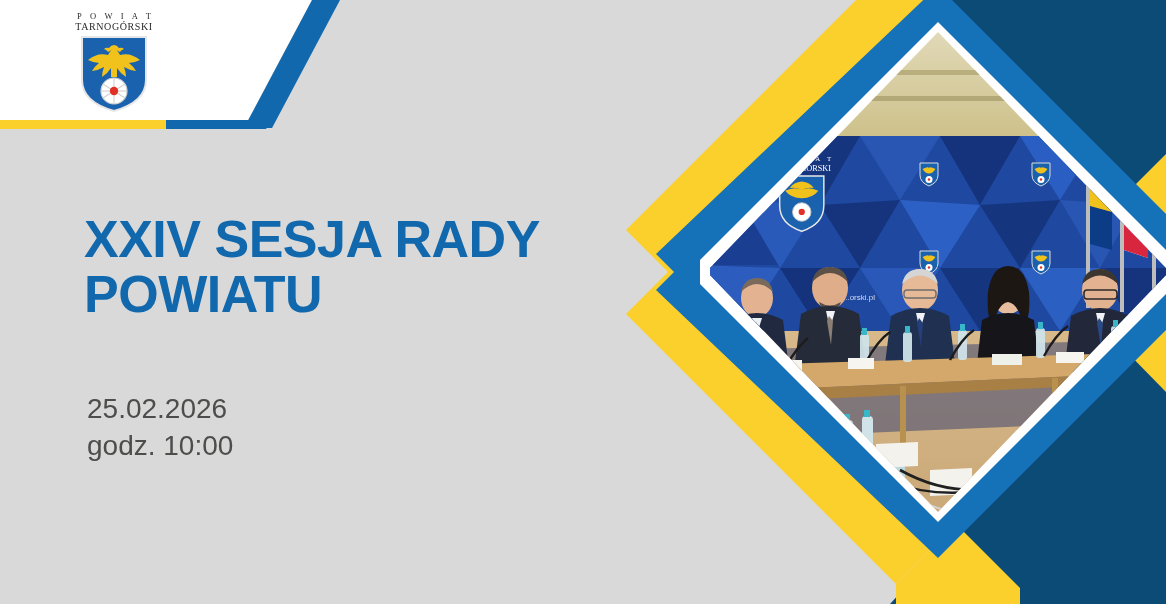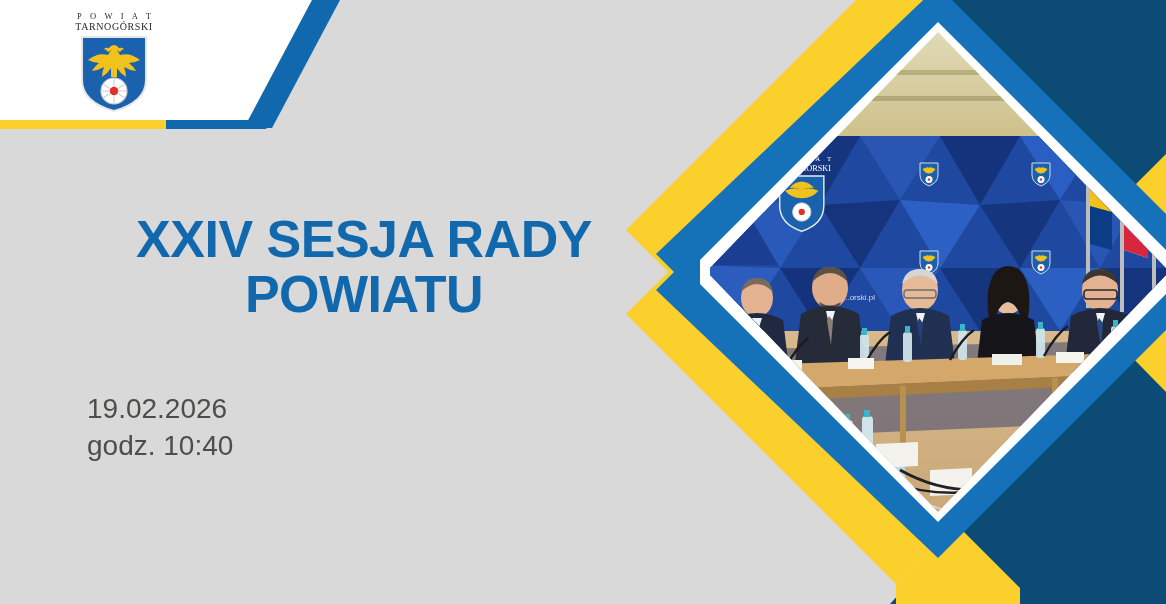--- a/index.html
+++ b/index.html
@@ -28,21 +28,20 @@
   .logo-w1{font-size:8.5px;letter-spacing:3.2px;text-indent:3.2px;}
   .logo-w2{font-size:10px;letter-spacing:.6px;font-weight:400;margin-top:1px;}
   .logo-shield{margin-top:2px;display:flex;justify-content:center;}
 
   
   .title{
     position:absolute;left:84px;top:212px;width:560px;
     color:#1168ad;font-weight:bold;font-size:52px;line-height:1.06;
     letter-spacing:-0.5px;text-transform:uppercase;
     font-family:"Liberation Sans", sans-serif;
-    text-align:center;
   }
   .title .ln{display:block;white-space:nowrap;}
   .meta{
     position:absolute;left:87px;top:390px;
     color:#4d4d4b;font-size:28px;line-height:1.33;font-weight:400;
   }
   .meta span{display:block;}
 </style>
 </head>
 <body>
@@ -282,17 +281,17 @@
       </svg>
     </div>
   </div>
 
   <div class="title">
     <span class="ln">XXIV SESJA RADY</span>
     <span class="ln">POWIATU</span>
   </div>
 
   <div class="meta">
-    <span>19.02.2026</span>
-    <span>godz. 10:40</span>
+    <span>25.02.2026</span>
+    <span>godz. 10:00</span>
   </div>
 
 </div>
 
 </body></html>

